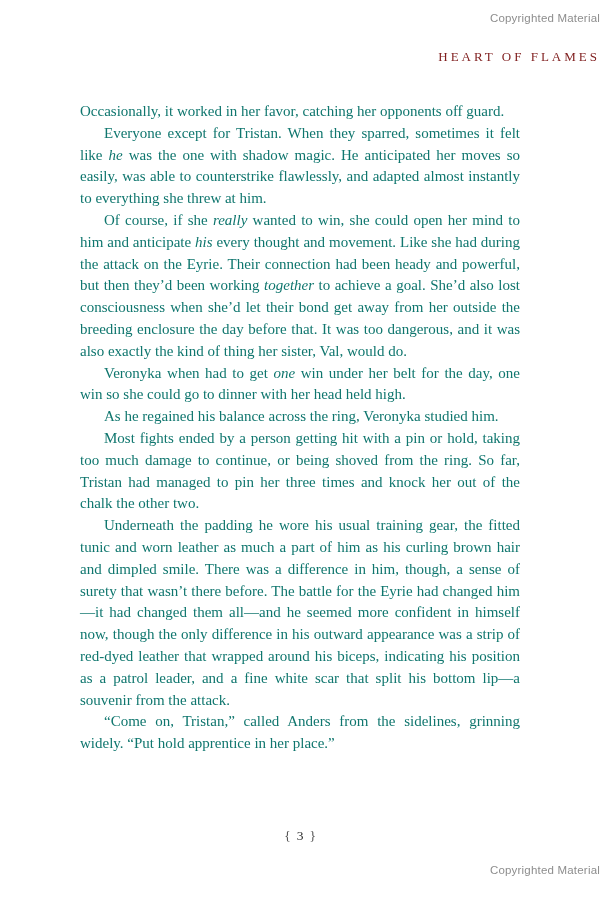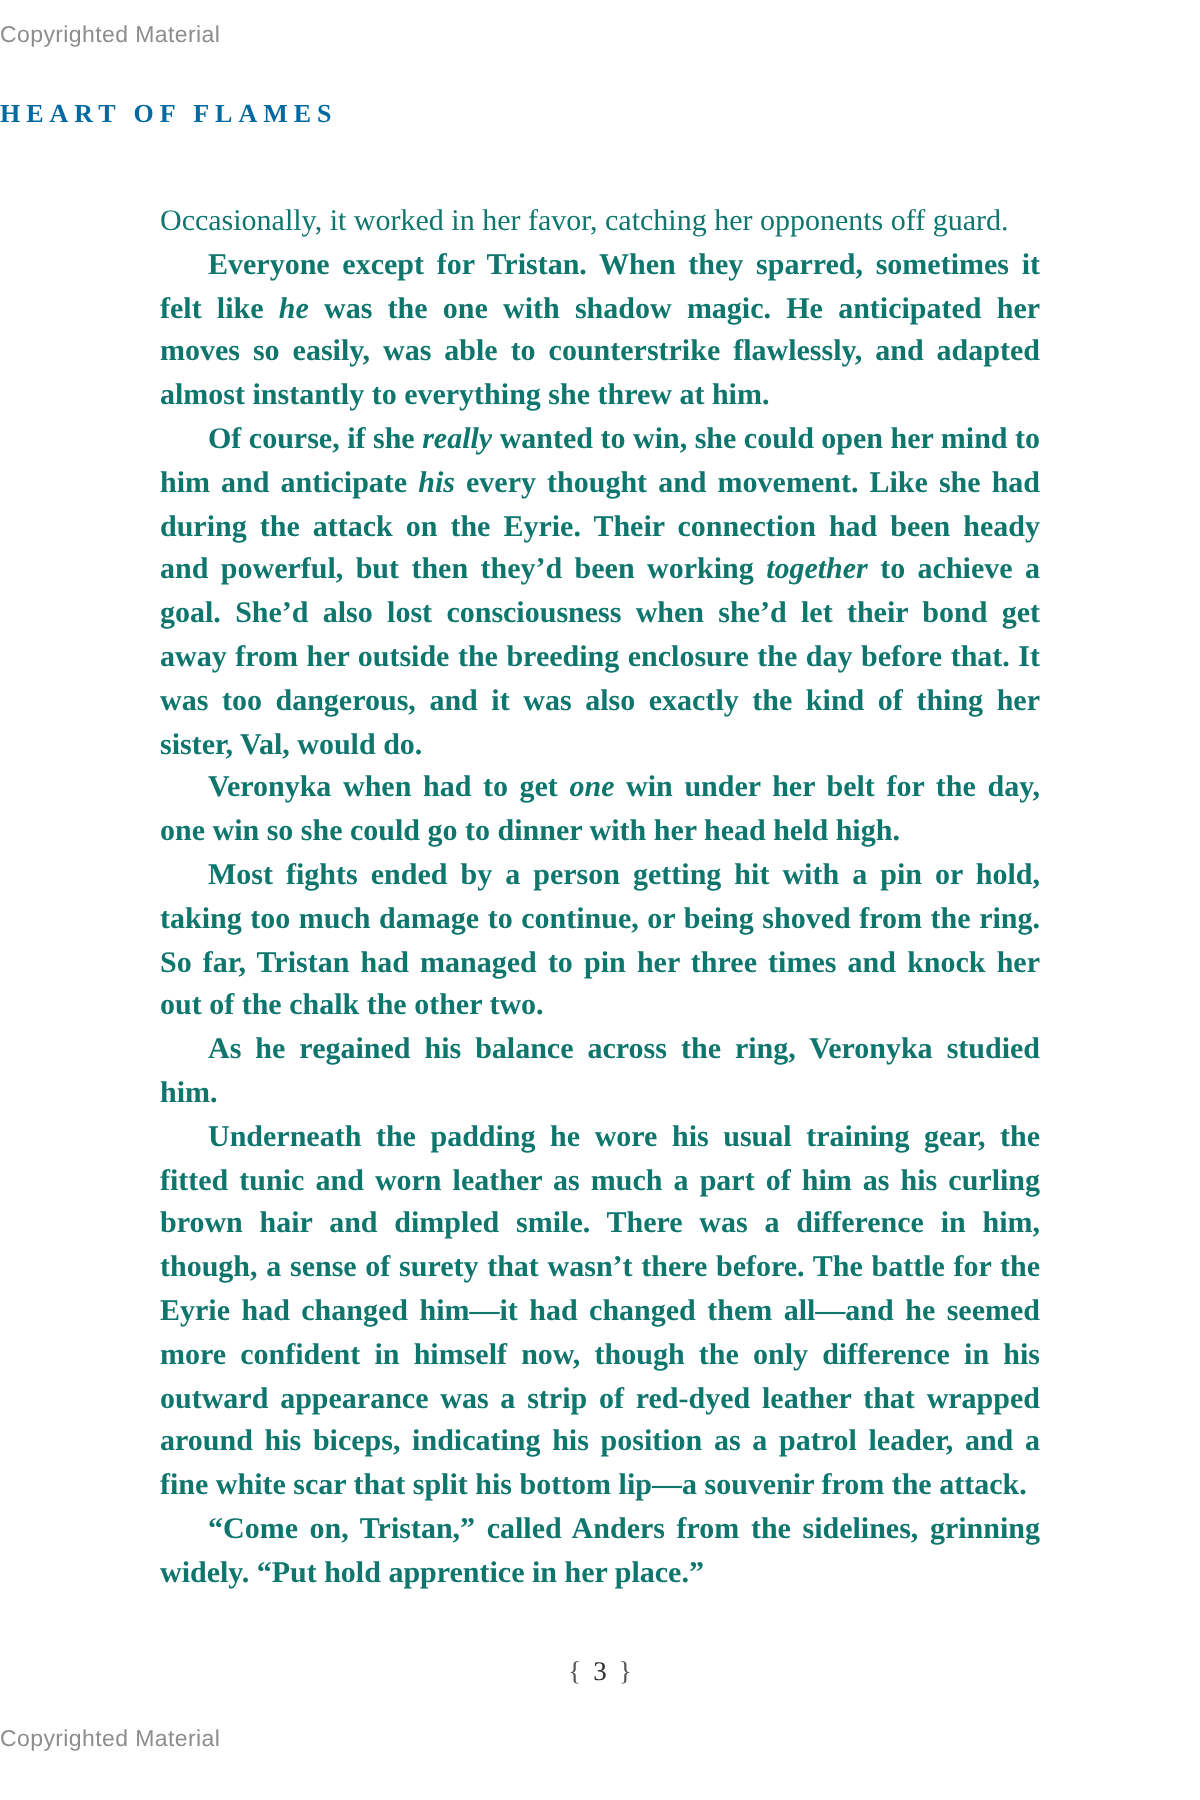--- a/index.html
+++ b/index.html
@@ -12,59 +12,58 @@
     width: 600px;
     height: 900px;
     background: #ffffff;
     overflow: hidden;
     font-family: "Liberation Serif", serif;
   }
   .copyright-notice {
     position: absolute;
     left: 0;
     width: 100%;
-    text-align: left;
+    text-align: right;
     font-family: "Liberation Sans", sans-serif;
     font-size: 11.5px;
     color: #8d8d8d;
     letter-spacing: 0.2px;
   }
   .copyright-notice.top { top: 12px; }
   .copyright-notice.bottom { top: 864px; }
 
   .header-title {
     position: absolute;
     top: 49px;
     left: 0;
     width: 100%;
-    text-align: left;
+    text-align: right;
     font-family: "Liberation Serif", serif;
     font-size: 13px;
     letter-spacing: 3px;
-    color: #0369a1;
-    font-weight: 700;
+    color: #7f1d1d;
+    font-weight: 400;
   }
 
   .body-text {
     position: absolute;
     top: 101px;
     left: 80px;
     width: 440px;
     font-size: 15px;
     line-height: 21.8px;
     color: #0f766e;
     text-align: justify;
   }
   .body-text p {
     margin: 0;
     padding: 0;
   }
   .body-text p.indent {
     text-indent: 24px;
-    font-weight: bold;
   }
   .body-text em {
     font-style: italic;
   }
 
   .page-number {
     position: absolute;
     top: 828px;
     left: 0;
     width: 100%;
@@ -85,22 +84,22 @@
 
   <div class="copyright-notice top">Copyrighted Material</div>
 
   <div class="header-title">HEART OF FLAMES</div>
 
   <div class="body-text">
       <p><span>Occasionally, it worked in her favor, catching her opponents off guard.</span></p>
       <p class="indent"><span>Everyone except for Tristan. When they sparred, sometimes it felt like </span><em>he</em><span> was the one with shadow magic. He anticipated her moves so easily, was able to counterstrike flawlessly, and adapted almost instantly to everything she threw at him.</span></p>
       <p class="indent"><span>Of course, if she </span><em>really</em><span> wanted to win, she could open her mind to him and anticipate </span><em>his</em><span> every thought and movement. Like she had during the attack on the Eyrie. Their connection had been heady and powerful, but then they’d been working </span><em>together</em><span> to achieve a goal. She’d also lost consciousness when she’d let their bond get away from her outside the breeding enclosure the day before that. It was too dangerous, and it was also exactly the kind of thing her sister, Val, would do.</span></p>
       <p class="indent"><span>Veronyka when had to get </span><em>one</em><span> win under her belt for the day, one win so she could go to dinner with her head held high.</span></p>
+      <p class="indent"><span>As he regained his balance across the ring, Veronyka studied him.</span></p>
       <p class="indent"><span>Most fights ended by a person getting hit with a pin or hold, taking too much damage to continue, or being shoved from the ring. So far, Tristan had managed to pin her three times and knock her out of the chalk the other two.</span></p>
-      <p class="indent"><span>As he regained his balance across the ring, Veronyka studied him.</span></p>
       <p class="indent"><span>Underneath the padding he wore his usual training gear, the fitted tunic and worn leather as much a part of him as his curling brown hair and dimpled smile. There was a difference in him, though, a sense of surety that wasn’t there before. The battle for the Eyrie had changed him—it had changed them all—and he seemed more confident in himself now, though the only difference in his outward appearance was a strip of red-dyed leather that wrapped around his biceps, indicating his position as a patrol leader, and a fine white scar that split his bottom lip—a souvenir from the attack.</span></p>
       <p class="indent"><span>“Come on, Tristan,” called Anders from the sidelines, grinning widely. “Put hold apprentice in her place.”</span></p>
     </div>
 
   <div class="page-number">
     <span class="bracket">{</span><span>3</span><span class="bracket">}</span>
   </div>
 
   <div class="copyright-notice bottom">Copyrighted Material</div>
 

